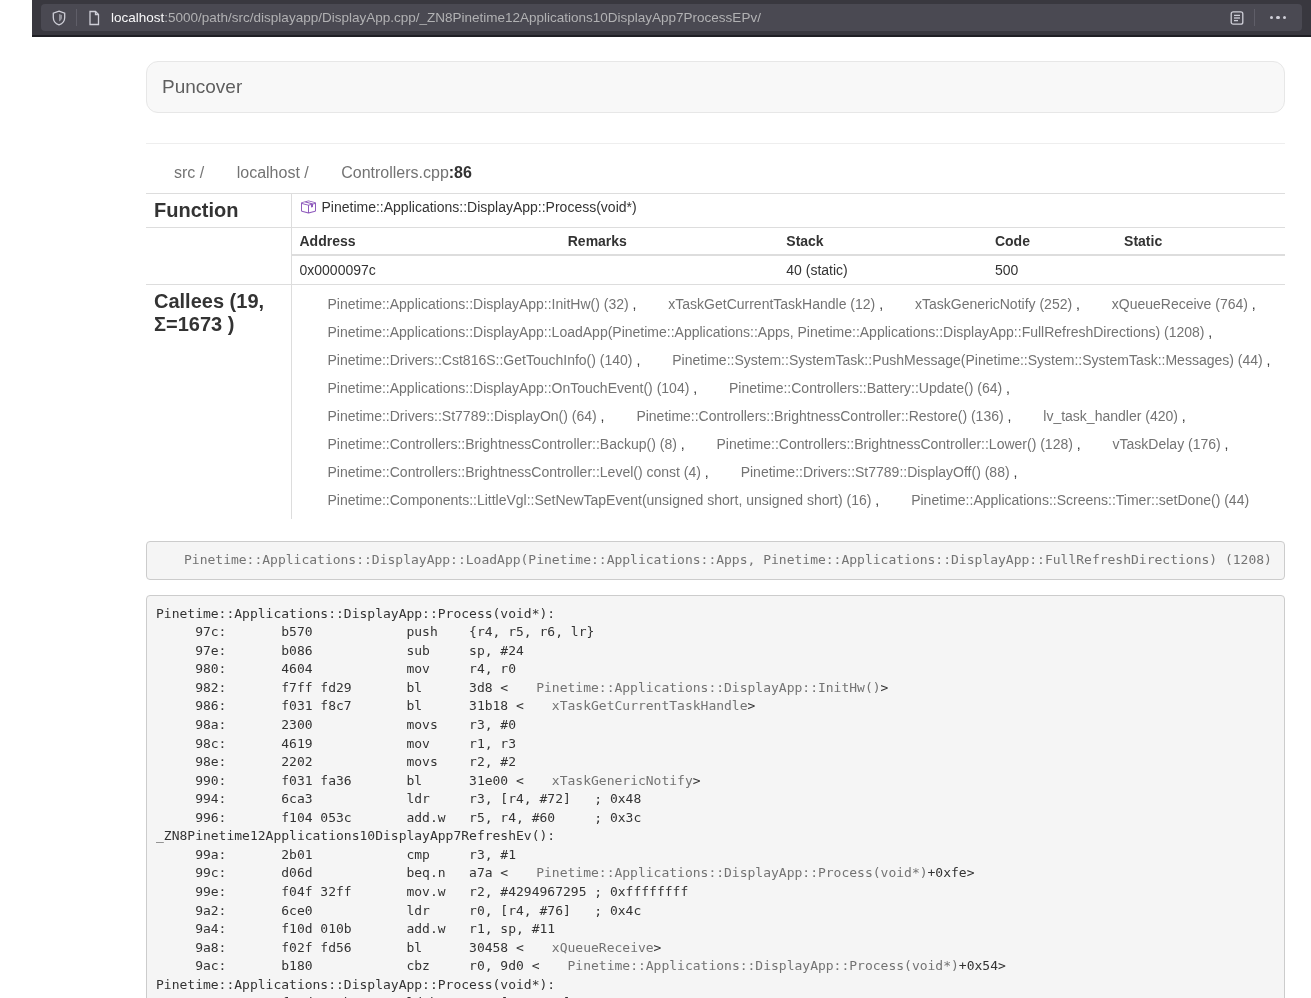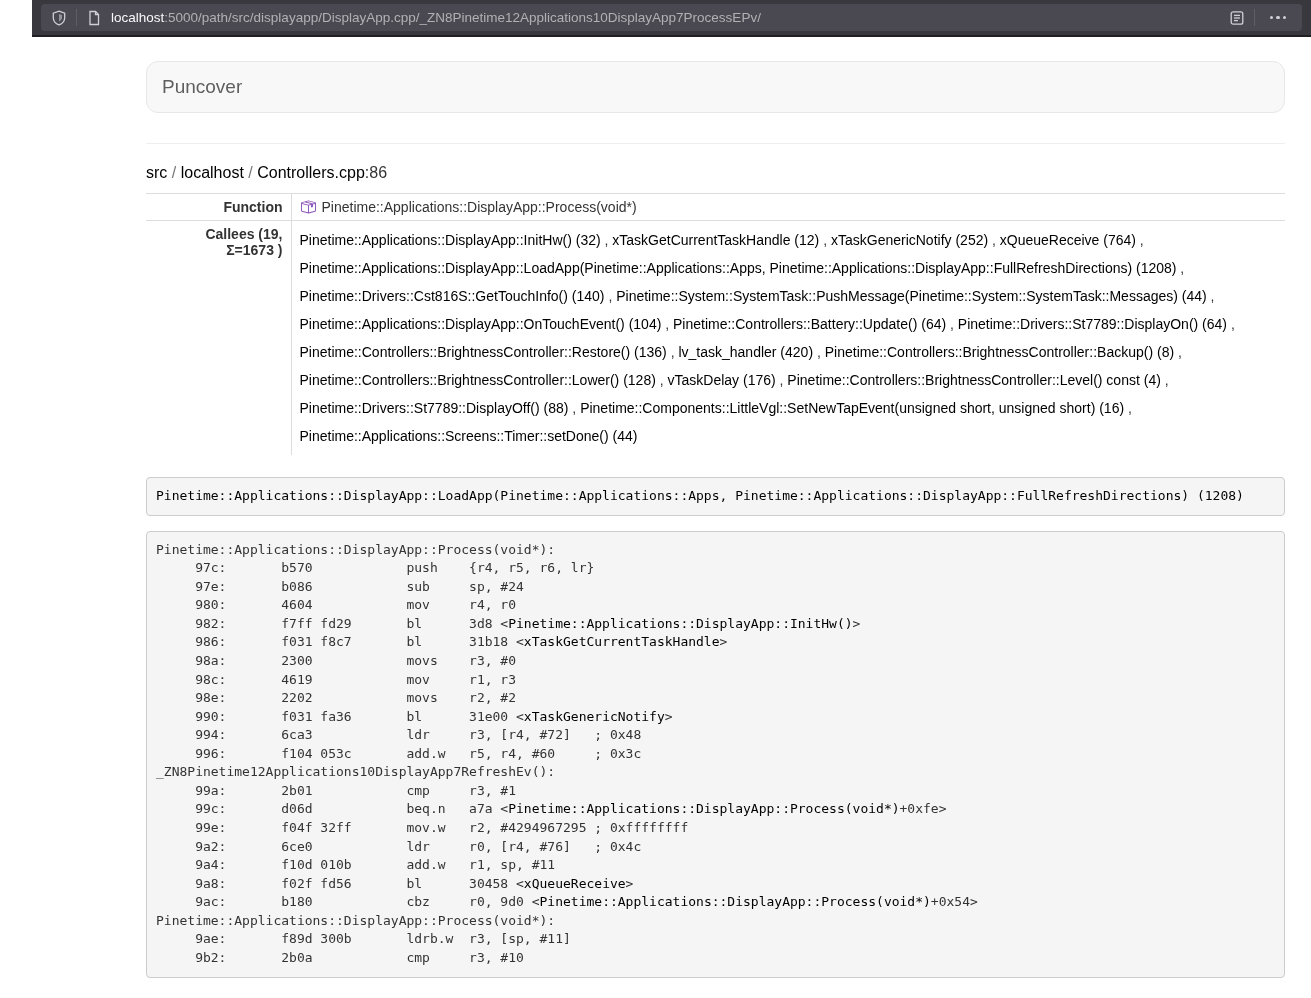--- a/index.html
+++ b/index.html
@@ -3,21 +3,21 @@
 <meta charset="utf-8">
 <style>
   * { box-sizing: border-box; }
   html,body { margin:0; padding:0; }
   body {
     width:1311px; height:998px; overflow:hidden;
     background:#ffffff;
     font-family:"Liberation Sans", sans-serif;
     font-size:14px; color:#333;
   }
-  a { color:#000000; text-decoration:none; cursor:pointer; }
+  a { color:#737373; text-decoration:none; cursor:pointer;margin-left:28px; }
 
   
   .browser-bar{
     height:37px; background:#39383f;
     border-bottom:2px solid #1f1f24;
     display:flex; align-items:center; padding:0 9px;margin-left:32px;
   }
   .url-field{
     flex:1; height:27px; background:#4a4952; border-radius:4px;
     display:flex; align-items:center; padding:0 10px;
@@ -39,27 +39,27 @@
     margin-top:24px; height:52px; background:#f8f8f8;
     border:1px solid #e7e7e7; border-radius:12px;
     display:flex; align-items:center; padding:0 15px;
   }
   .navbar-brand{ font-size:19px; color:#5f5f5f; }
 
   hr.rule{ border:0; border-top:1px solid #eeeeee; margin:30px 0 0 0; }
 
   .breadcrumb{ font-size:16px; margin:20px 0 11px 0; }
   .breadcrumb .sep{ color:#777; }
-  .breadcrumb .line-no{ color:#333; }
+  .breadcrumb .line-no{ color:#333;font-weight:bold; }
 
   
   table.symtable{ width:100%; border-collapse:collapse; }
   table.symtable > tbody > tr > th{
-    width:145px; text-align:right; vertical-align:top;
-    padding:5px 8px; font-weight:bold; font-size:14px;
+    width:145px; text-align:left; vertical-align:top;
+    padding:5px 8px; font-weight:bold; font-size:20px;
     border-top:1px solid #ddd; border-right:1px solid #ddd;
   }
   table.symtable > tbody > tr > td{
     border-top:1px solid #ddd; padding:5px 8px; vertical-align:top;
   }
   table.symtable > tbody > tr > td.nopad{ padding:0; }
   .func-cell{ display:flex; align-items:center; gap:6px; }
   table.inner{ width:100%; border-collapse:collapse; }
   table.inner th{
     text-align:left; font-weight:bold; padding:5px 8px;
@@ -129,20 +129,43 @@
         <td>
           <div class="func-cell">
             <svg width="16" height="16" viewBox="0 0 16 16">
               <path fill="#8f5bbd" d="M1 4.27v7.47c0 .45.3.84.75.97l6.5 1.73c.16.05.34.05.5 0l6.5-1.73c.45-.13.75-.52.75-.97V4.27c0-.45-.3-.84-.75-.97l-6.5-1.74a1.4 1.4 0 0 0-.5 0L1.75 3.3c-.45.13-.75.52-.75.97zm7 9.09l-6-1.59V5l6 1.61v6.75zM2 4l2.5-.67L11 5.06l-2.5.67L2 4zm13 7.77l-6 1.59V6.61l2-.55V8.5l2-.53V5.53L15 5v6.77zm-2-7.24L6.5 2.8l2-.53L15 4l-2 .53z"></path>
             </svg>
             <span>Pinetime::Applications::DisplayApp::Process(void*)</span>
           </div>
         </td>
       </tr>
       <tr>
+        <th></th>
+        <td class="nopad">
+          <table class="inner">
+            <tbody>
+              <tr>
+                <th class="col-address">Address</th>
+                <th class="col-remarks">Remarks</th>
+                <th class="col-stack">Stack</th>
+                <th class="col-code">Code</th>
+                <th class="col-static">Static</th>
+              </tr>
+              <tr>
+                <td>0x0000097c</td>
+                <td></td>
+                <td>40 (static)</td>
+                <td>500</td>
+                <td></td>
+              </tr>
+            </tbody>
+          </table>
+        </td>
+      </tr>
+      <tr>
         <th>Callees (19, Σ=1673 )</th>
         <td class="callees" id="callees"><a>Pinetime::Applications::DisplayApp::InitHw() (32)</a><span class="sep"> , </span><a>xTaskGetCurrentTaskHandle (12)</a><span class="sep"> , </span><a>xTaskGenericNotify (252)</a><span class="sep"> , </span><a>xQueueReceive (764)</a><span class="sep"> , </span><a>Pinetime::Applications::DisplayApp::LoadApp(Pinetime::Applications::Apps, Pinetime::Applications::DisplayApp::FullRefreshDirections) (1208)</a><span class="sep"> , </span><a>Pinetime::Drivers::Cst816S::GetTouchInfo() (140)</a><span class="sep"> , </span><a>Pinetime::System::SystemTask::PushMessage(Pinetime::System::SystemTask::Messages) (44)</a><span class="sep"> , </span><a>Pinetime::Applications::DisplayApp::OnTouchEvent() (104)</a><span class="sep"> , </span><a>Pinetime::Controllers::Battery::Update() (64)</a><span class="sep"> , </span><a>Pinetime::Drivers::St7789::DisplayOn() (64)</a><span class="sep"> , </span><a>Pinetime::Controllers::BrightnessController::Restore() (136)</a><span class="sep"> , </span><a>lv_task_handler (420)</a><span class="sep"> , </span><a>Pinetime::Controllers::BrightnessController::Backup() (8)</a><span class="sep"> , </span><a>Pinetime::Controllers::BrightnessController::Lower() (128)</a><span class="sep"> , </span><a>vTaskDelay (176)</a><span class="sep"> , </span><a>Pinetime::Controllers::BrightnessController::Level() const (4)</a><span class="sep"> , </span><a>Pinetime::Drivers::St7789::DisplayOff() (88)</a><span class="sep"> , </span><a>Pinetime::Components::LittleVgl::SetNewTapEvent(unsigned short, unsigned short) (16)</a><span class="sep"> , </span><a>Pinetime::Applications::Screens::Timer::setDone() (44)</a></td>
       </tr>
     </tbody>
   </table>
 
   <pre class="codebox snippet-box"><a>Pinetime::Applications::DisplayApp::LoadApp(Pinetime::Applications::Apps, Pinetime::Applications::DisplayApp::FullRefreshDirections) (1208)</a></pre>
 
   <pre class="codebox disasm-box" id="disasm">Pinetime::Applications::DisplayApp::Process(void*):
      97c:       b570            push    {r4, r5, r6, lr}

